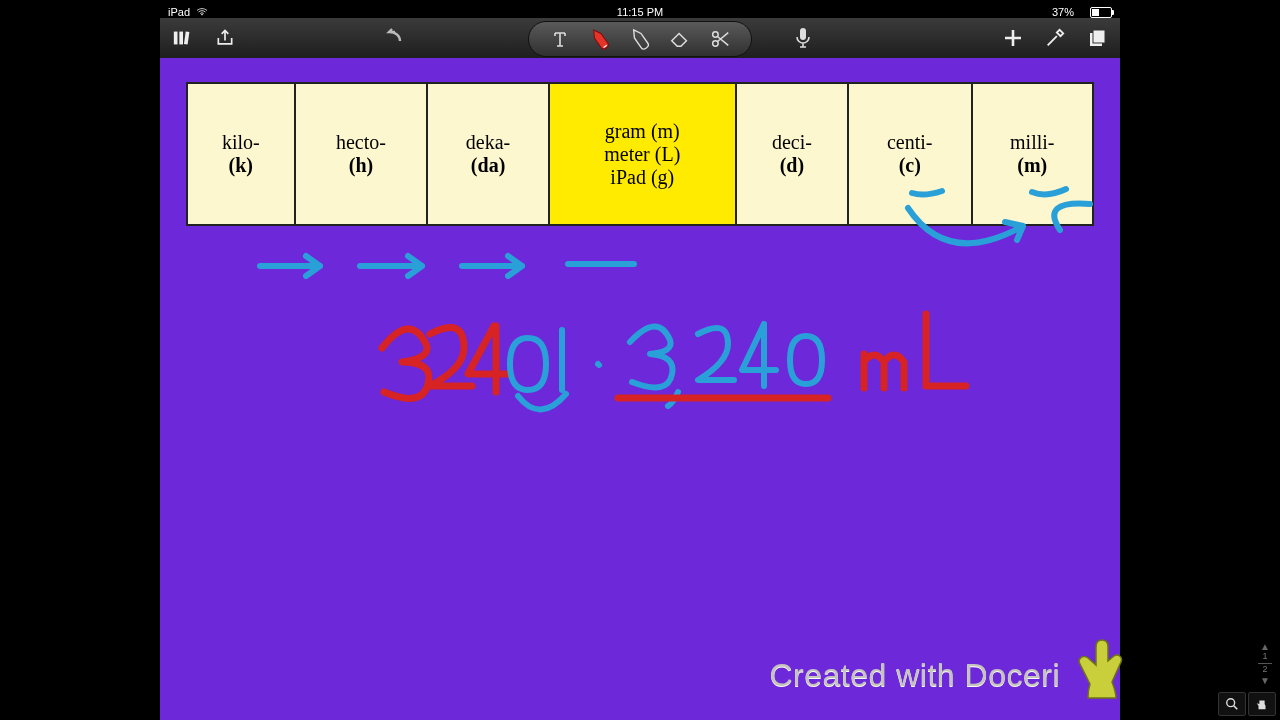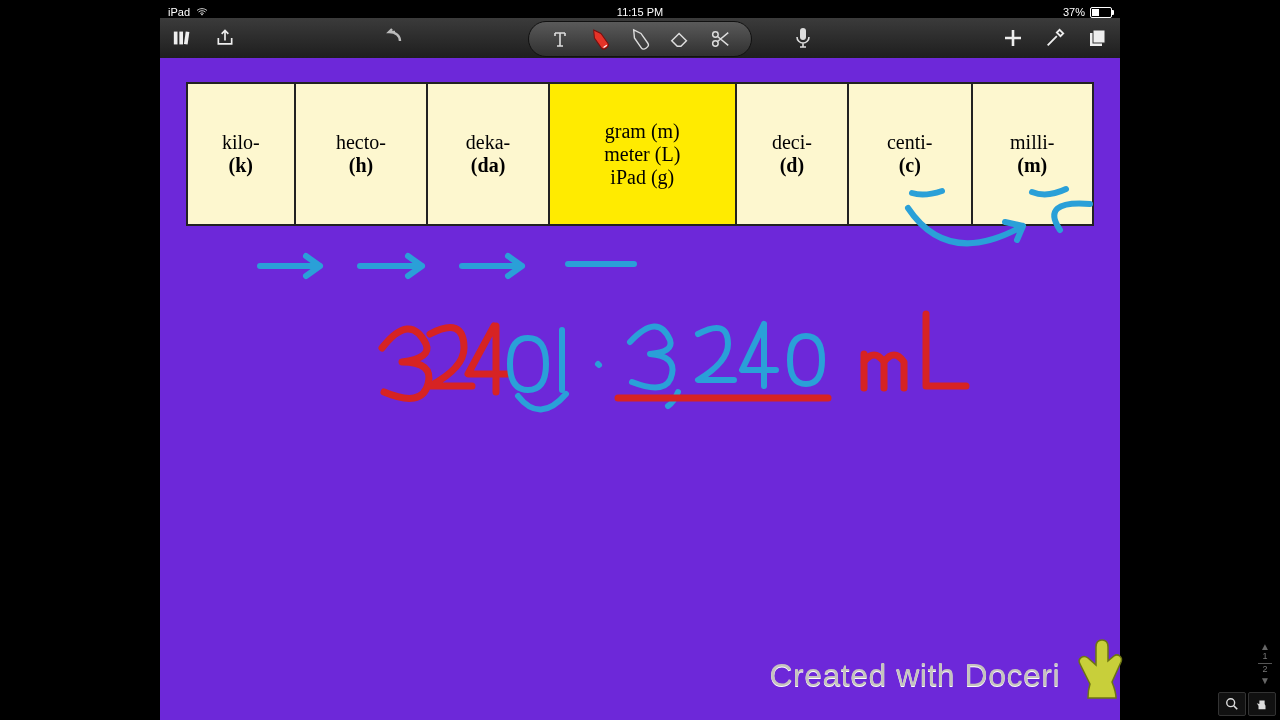--- a/index.html
+++ b/index.html
@@ -4,21 +4,21 @@
 <style>
   html,body{margin:0;padding:0;width:1280px;height:720px;background:#000;font-family:-apple-system,Helvetica,Arial,sans-serif;overflow:hidden}
   .pillar{position:absolute;top:0;width:160px;height:720px;background:#000}
   .pillar.left{left:0}.pillar.right{right:0}
   .ipad{position:absolute;left:160px;top:0;width:960px;height:720px;background:#faf9f6}
   
   .statusbar{height:18px;background:#000;color:#fff;font-size:11px;display:flex;align-items:flex-end;padding:0 8px;justify-content:space-between}
   .statusbar .sb-left,.statusbar .sb-right{display:flex;align-items:center;gap:6px}
   .statusbar .sb-center{position:absolute;left:50%;transform:translateX(-50%)}
   .wifi{width:12px;height:12px}
-  .battery{display:inline-flex;align-items:center;gap:5px}
+  .battery{display:inline-flex;align-items:center;gap:16px}
   .batt-icon{width:20px;height:9px;border:1px solid #fff;border-radius:2px;position:relative}
   .batt-icon::after{content:"";position:absolute;right:-3px;top:2px;width:2px;height:5px;background:#fff;border-radius:0 1px 1px 0}
   .batt-fill{position:absolute;left:1px;top:1px;height:7px;background:#fff}
   
   .toolbar{height:40px;background:linear-gradient(#3b3b3b,#1e1e1e);display:flex;align-items:center;padding:0 10px;gap:16px;color:#ddd}
   .toolbar .spacer{flex:1}
   .tool-btn{width:26px;height:26px;display:flex;align-items:center;justify-content:center;color:#eee}
   .tool-btn svg{display:block}
   .center-pill{position:absolute;left:50%;top:3px;transform:translateX(-50%);height:34px;background:linear-gradient(#5a5a5a,#303030);border-radius:18px;display:flex;align-items:center;gap:14px;padding:0 18px;border:1px solid #111}
   .pen-red{transform:rotate(-35deg)}

